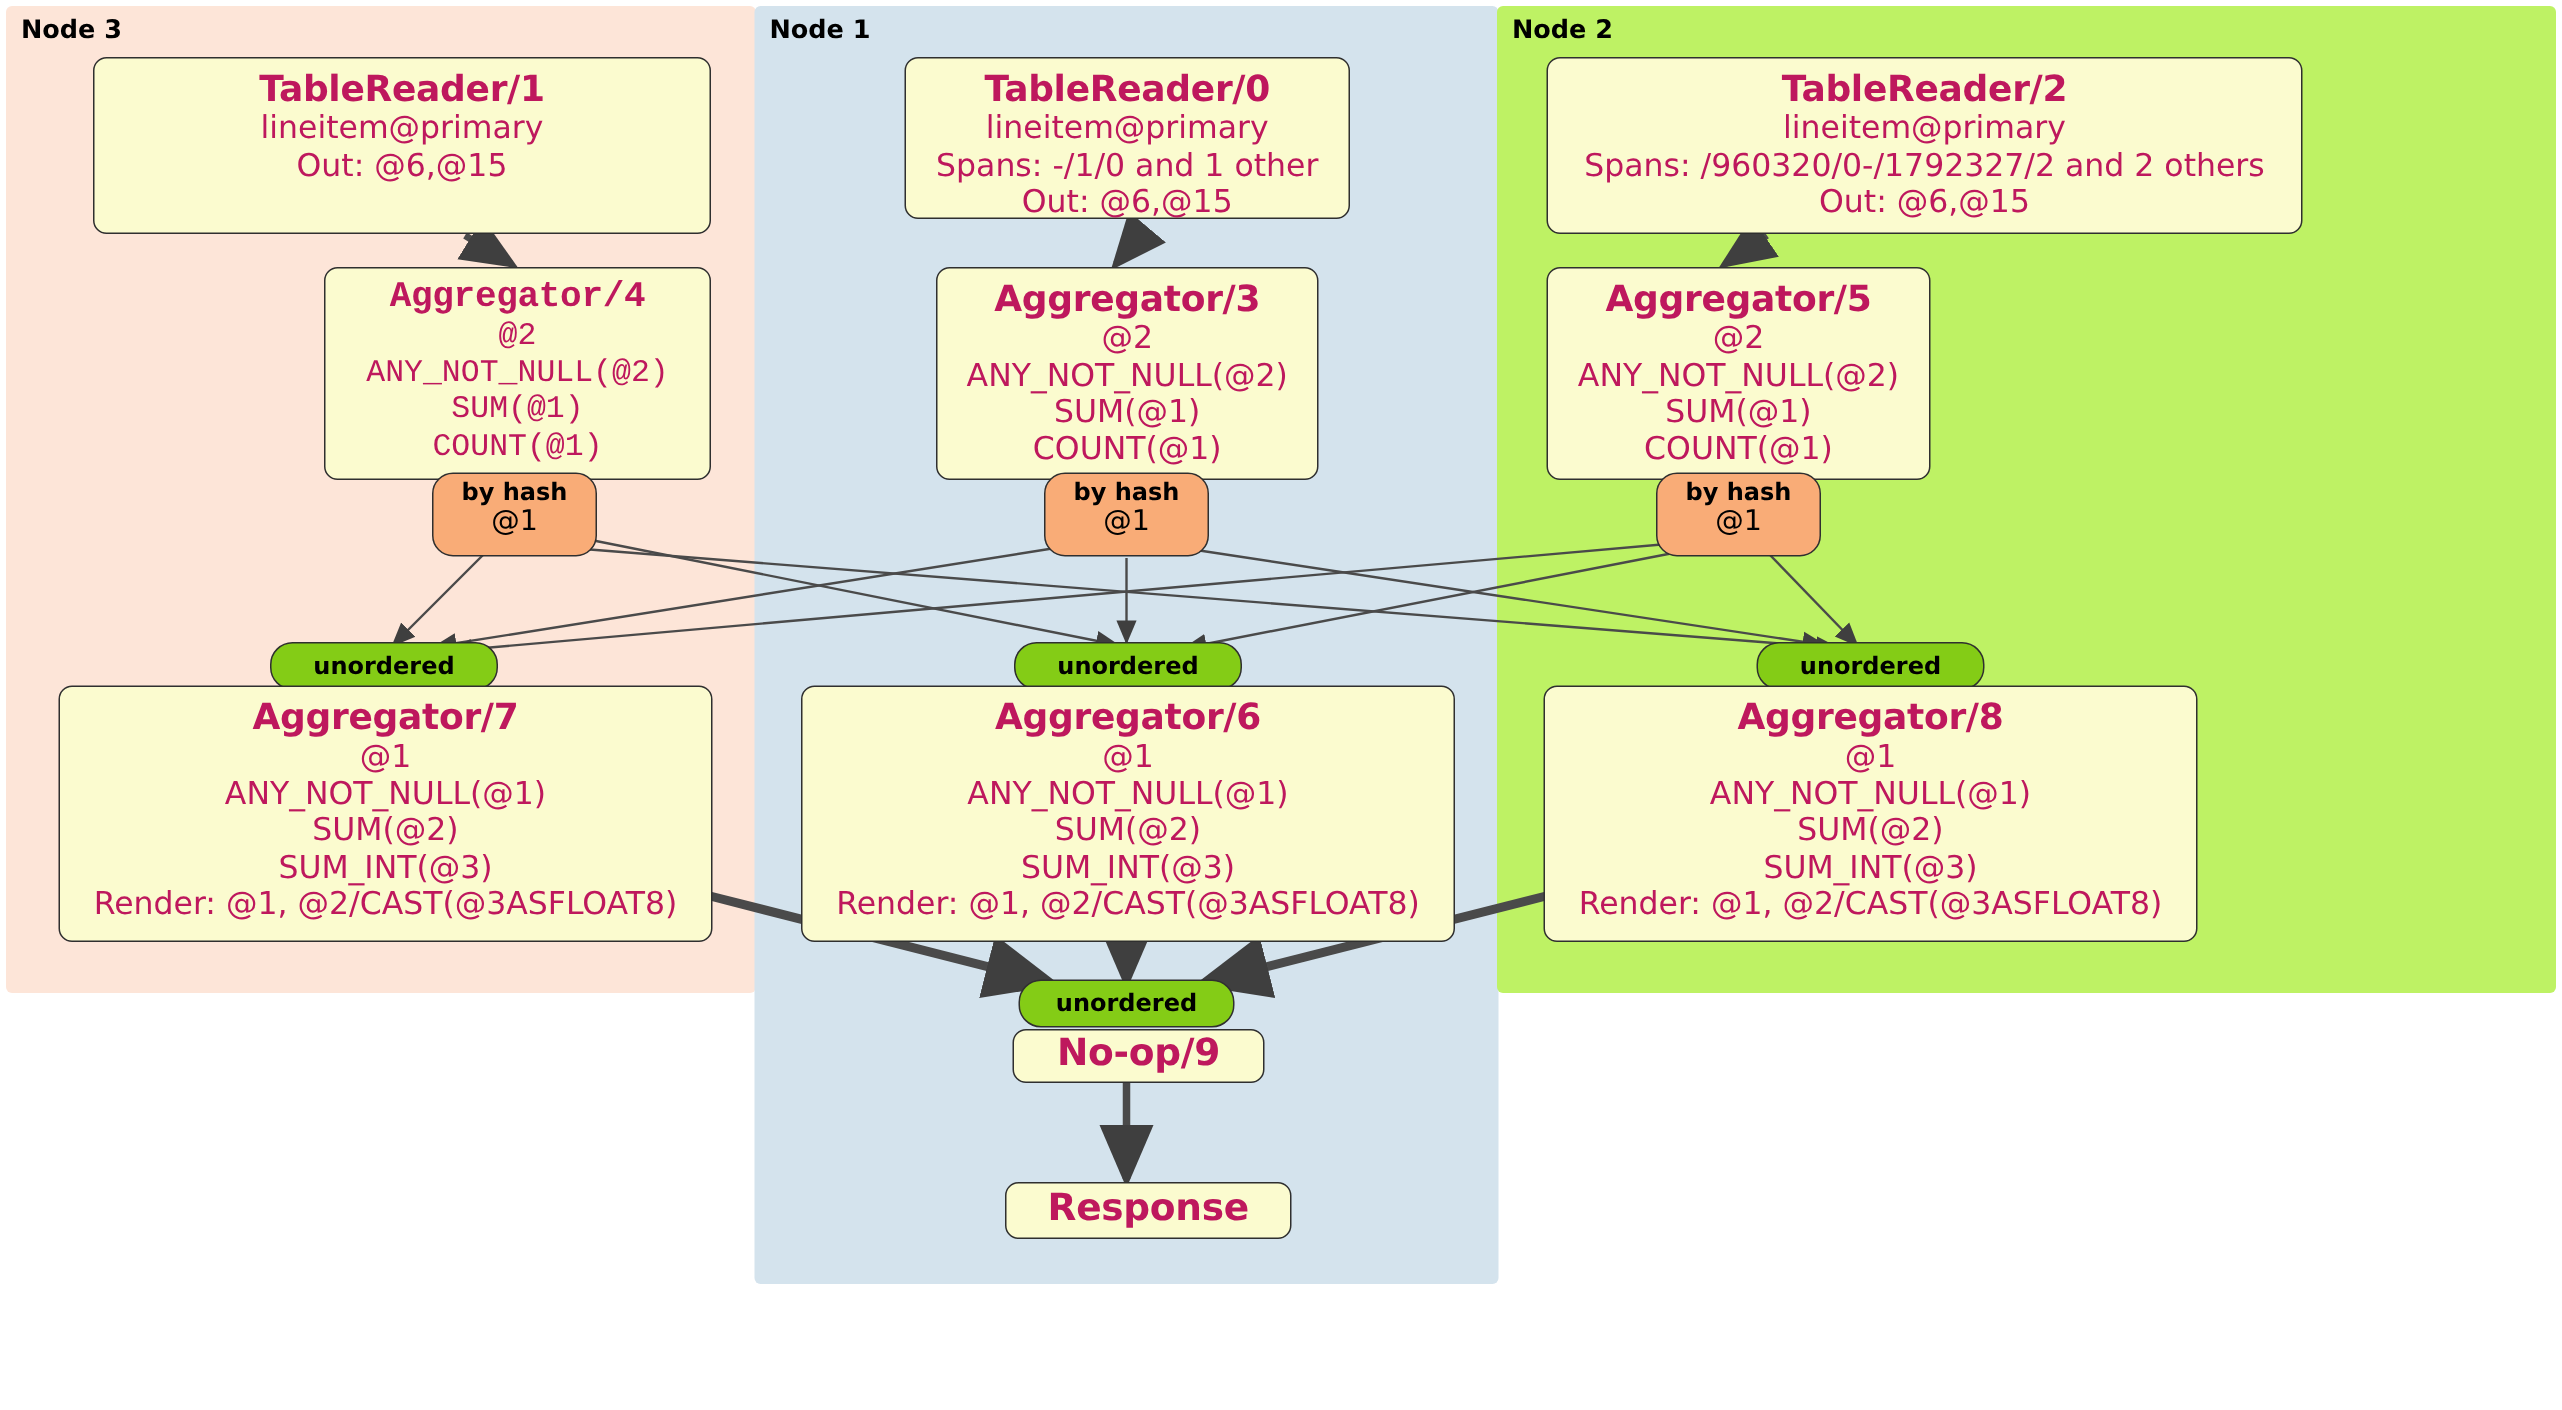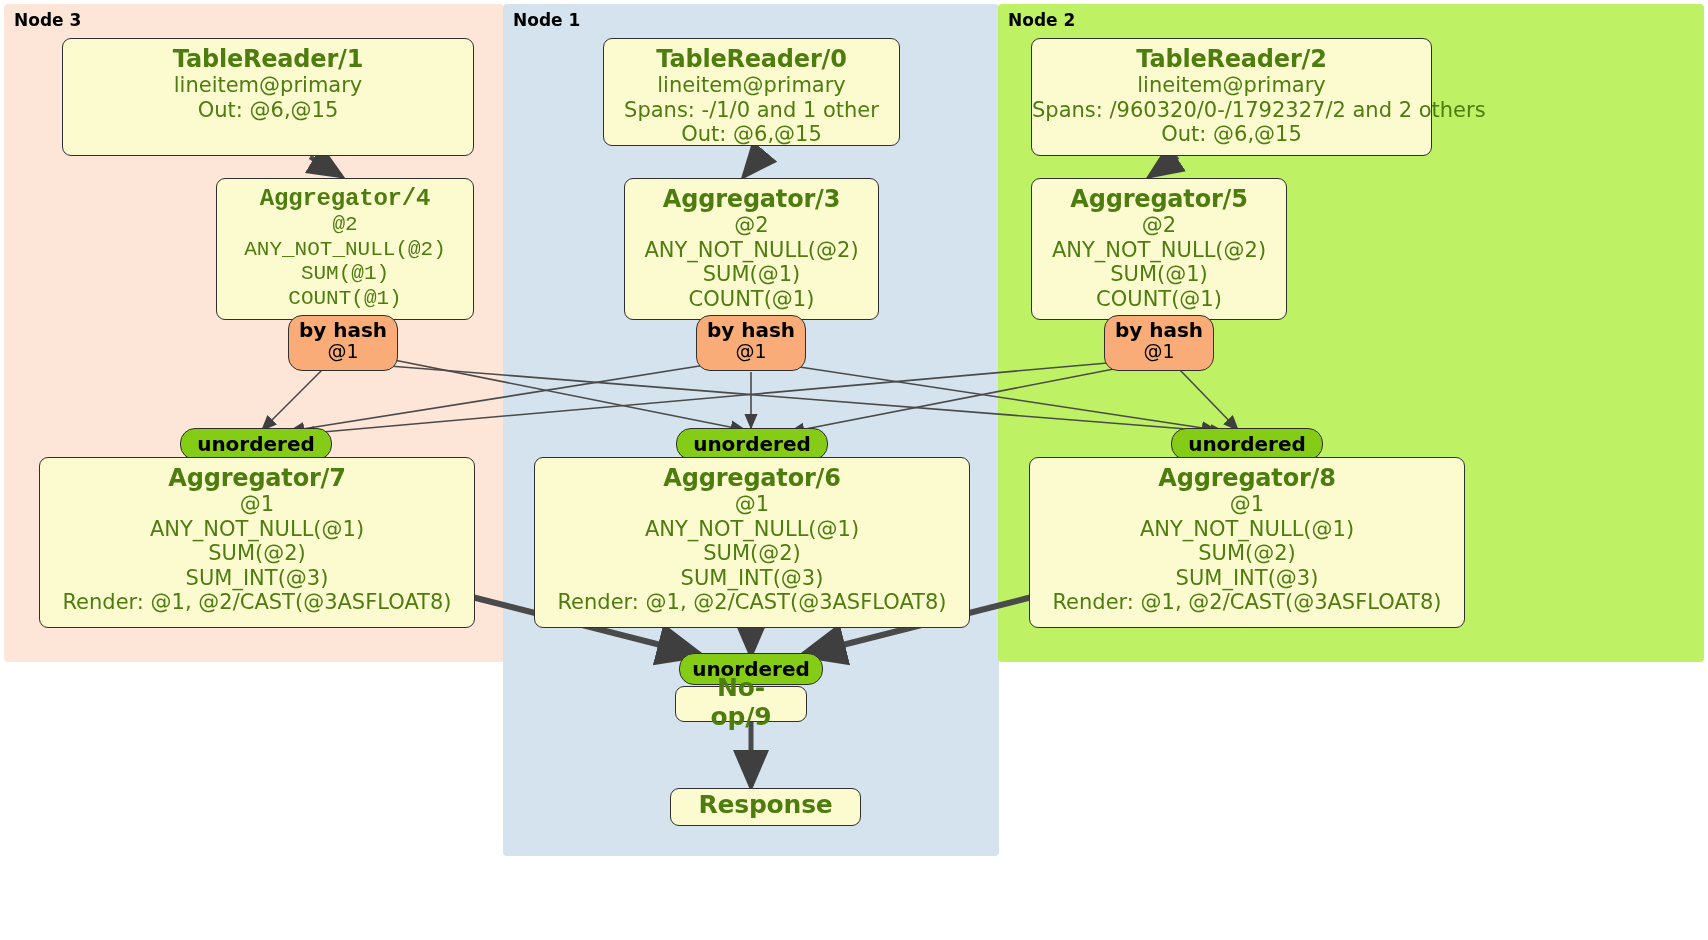--- a/index.html
+++ b/index.html
@@ -44,21 +44,21 @@
   }
 
   
   .proc {
     position: absolute;
     box-sizing: border-box;
     background: #fbfbcf;
     border: 1.6px solid #2f2f2f;
     border-radius: 9px;
     text-align: center;
-    color: #4d7c0f;
+    color: #be185d;
     padding-top: 6px;
     line-height: 1.17;
   }
   .proc .t-title {
     font-weight: bold;
     font-size: 24px;
     letter-spacing: -0.2px;
     display: block;
   }
   .proc .t-line {
@@ -93,21 +93,21 @@
   }
   .badge.unordered {
     background: #84cc16;
     border-radius: 15px;
     display: flex;
     align-items: center;
     justify-content: center;
   }
   .badge .b-title {
     font-weight: bold;
-    font-size: 20px;
+    font-size: 16px;
     display: block;
     white-space: nowrap;
   }
   .badge .b-sub {
     font-size: 19px;
     display: block;
   }
 </style>
 </head>
 <body>
@@ -180,21 +180,21 @@
     <span class="t-line">Out: @6,@15</span>
   </div>
 
   <div class="proc" style="left:603px; top:38px; width:297px; height:108px;">
     <span class="t-title">TableReader/0</span>
     <span class="t-line">lineitem@primary</span>
     <span class="t-line">Spans: -/1/0 and 1 other</span>
     <span class="t-line">Out: @6,@15</span>
   </div>
 
-  <div class="proc" style="left:1031px; top:38px; width:401px; height:118px;">
+  <div class="proc" style="left:1031px; top:38px; width:504px; height:118px;">
     <span class="t-title">TableReader/2</span>
     <span class="t-line">lineitem@primary</span>
     <span class="t-line">Spans: /960320/0-/1792327/2 and 2 others</span>
     <span class="t-line">Out: @6,@15</span>
   </div>
 
   <div class="proc" style="left:216px; top:178px; width:258px; height:142px;font-family:Liberation Mono, monospace;">
     <span class="t-title">Aggregator/4</span>
     <span class="t-line">@2</span>
     <span class="t-line">ANY_NOT_NULL(@2)</span>
@@ -269,21 +269,21 @@
     <span class="t-line">ANY_NOT_NULL(@1)</span>
     <span class="t-line">SUM(@2)</span>
     <span class="t-line">SUM_INT(@3)</span>
     <span class="t-line">Render: @1, @2/CAST(@3ASFLOAT8)</span>
   </div>
 
   <div class="badge unordered" style="left:679px; top:653px; width:144px; height:32px;">
     <span class="b-title">unordered</span>
   </div>
 
-  <div class="proc compact" style="left:675px; top:686px; width:132px; height:36px; padding-top:0;">
+  <div class="proc compact" style="left:675px; top:686px; width:168px; height:36px; padding-top:0;">
     <span class="t-title">No-op/9</span>
   </div>
 
   <div class="proc compact" style="left:670px; top:788px; width:191px; height:38px; padding-top:0;">
     <span class="t-title">Response</span>
   </div>
 
 </div>
 
 </body></html>

